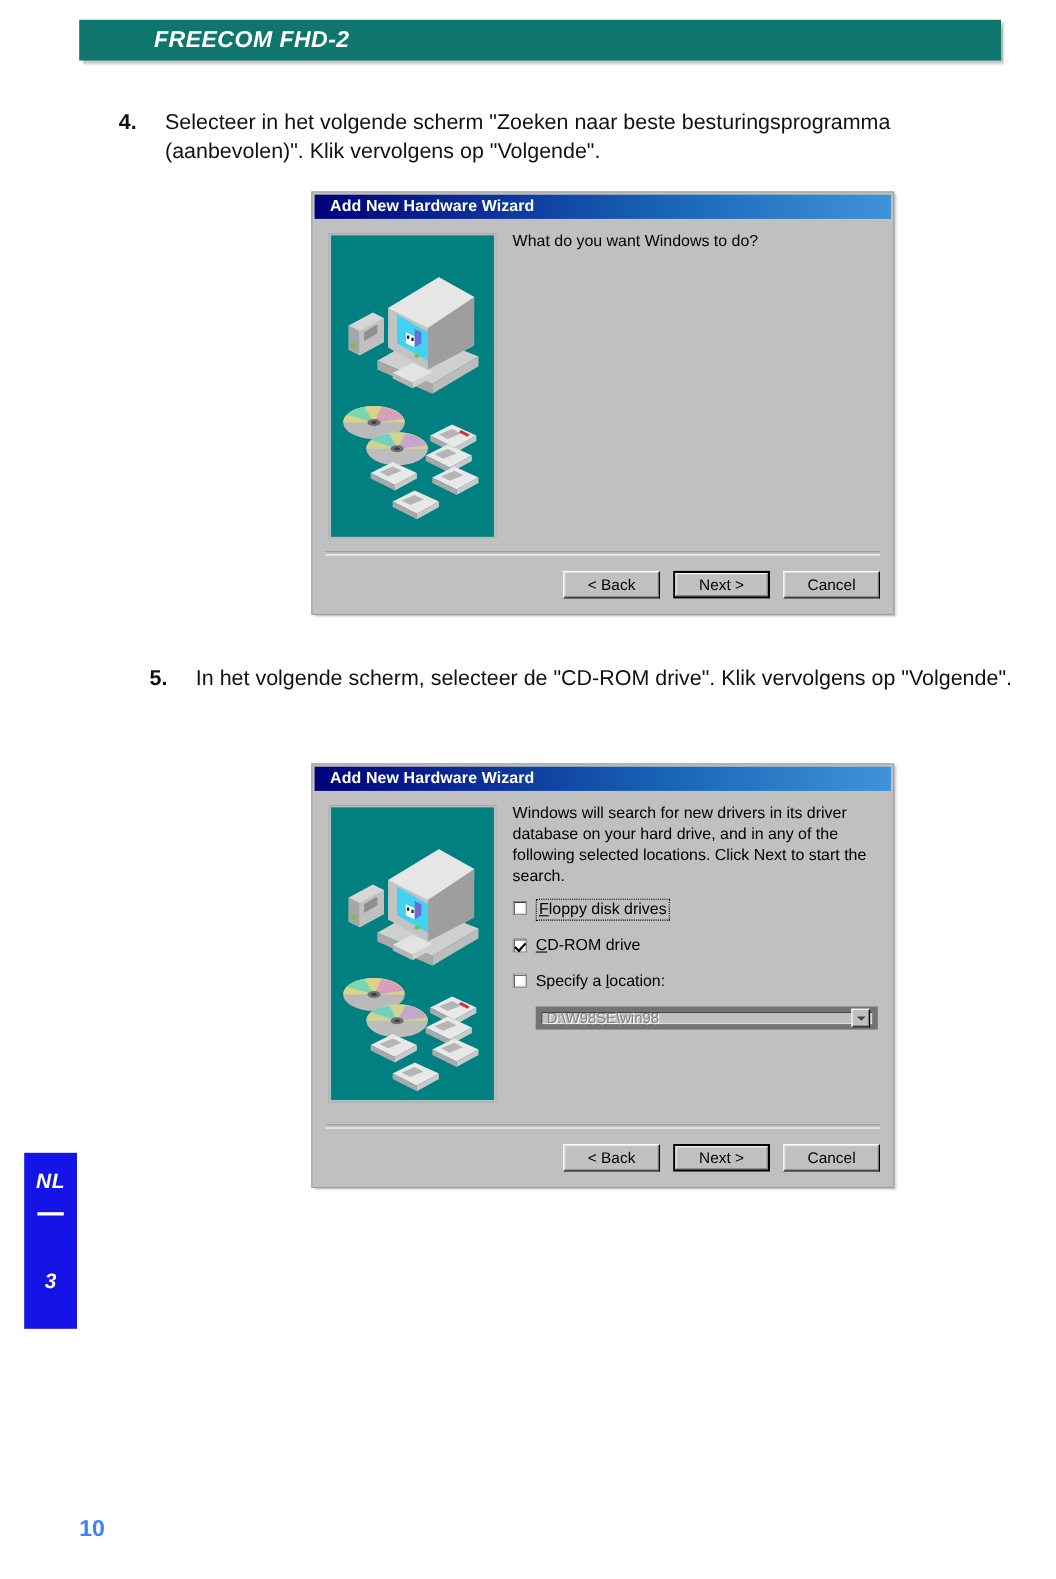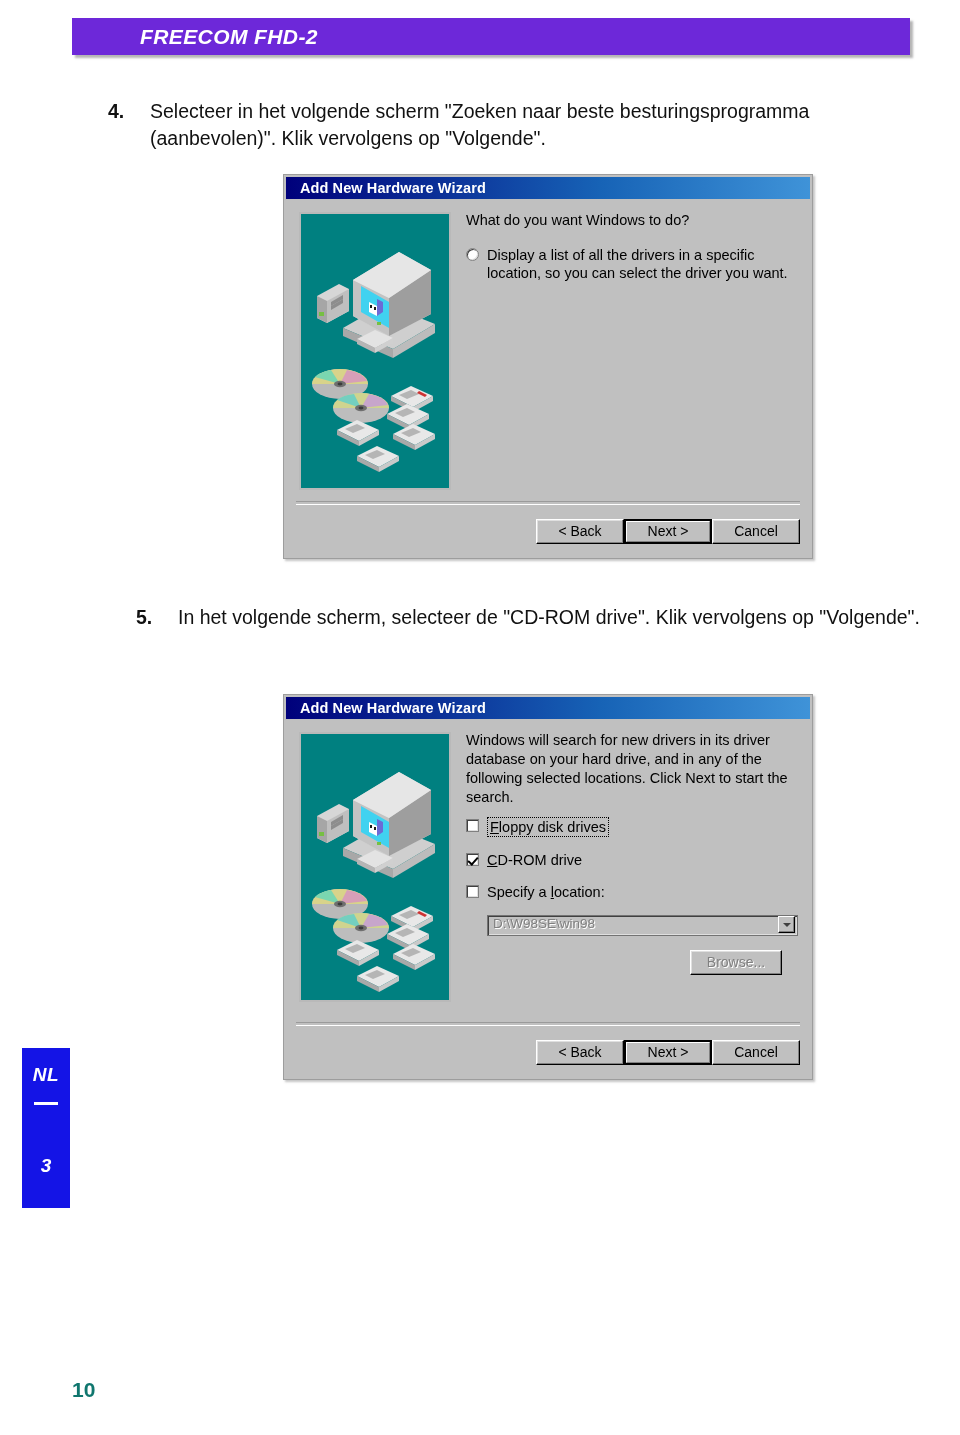--- a/index.html
+++ b/index.html
@@ -47,21 +47,21 @@
     margin-top: 50px;
   }
 
   
   #header-bar {
     position: absolute;
     left: 72px;
     top: 18px;
     width: 838px;
     height: 37px;
-    background: #6d28d9;
+    background: #0f766e;
     box-shadow: 3px 3px 2px rgba(120,120,120,0.55);
   }
   #header-bar .header-title {
     color: #ffffff;
     font-style: italic;
     font-weight: bold;
     font-size: 21px;
     letter-spacing: 0.4px;
     padding: 7px 0 0 68px;
   }
@@ -208,23 +208,24 @@
     display: inline-block;
   }
   .mnem { text-decoration: underline; }
 
   
   .combo {
     margin-left: 21px;
     margin-top: 2px;
     height: 21px;
     background: #c0c0c0;
-    border: 1px solid #737373;
+    border: 5px solid #737373;
     box-shadow: inset 1px 1px 0 #404040, inset -1px -1px 0 #dfdfdf;
     display: flex;
+    align-items: center;
     box-sizing: border-box;
     width: 311px;
   }
   .combo .combo-value {
     flex: 1;
     font-size: 13.5px;
     color: #808080;
     padding-left: 5px;
     text-shadow: 1px 1px 0 #ffffff;
   }
@@ -297,31 +298,31 @@
   }
   .btnbar .sep {
     height: 2px;
     border-top: 1px solid #9a9a9a;
     border-bottom: 1px solid #ffffff;
     margin-bottom: 14px;
   }
   .btnbar .btns {
     display: flex;
     justify-content: flex-end;
-    gap: 0;
+    gap: 12px;
   }
   .btnbar .btn { width: 88px; }
 
   #page-number {
     position: absolute;
     left: 72px;
     top: 1378px;
     font-size: 21px;
     font-weight: bold;
-    color: #0f766e;
+    color: #3b82f6;
   }
 </style>
 </head>
 <body>
 
 <div id="lang-tab">
   <div class="lang-code">NL</div>
   <div class="lang-rule"></div>
   <div class="lang-num">3</div>
 </div>
@@ -428,24 +429,20 @@
             <polygon points="58,91 70,86 78,90 66,95" fill="#b5b5b5"></polygon>
           </g>
         </svg>
       </div>
     </div>
 
     <div class="content">
       <div class="prompt">What do you want Windows to do?</div>
 
 
-      <div class="optrow">
-        <div class="radio"></div>
-        <div class="optlabel">Display a list of all the drivers in a specific location, so you can select the driver you want.</div>
-      </div>
     </div>
 
     <div class="btnbar">
       <div class="sep"></div>
       <div class="btns">
         <div class="btn">
           <span>&lt; Back</span>
         </div>
         <div class="btn default">
           <span class="inner">Next &gt;</span>
@@ -567,25 +564,20 @@
         <div class="optlabel">Specify a <span class="mnem">l</span>ocation:</div>
       </div>
 
       <div class="combo">
         <div class="combo-value">D:\W98SE\win98</div>
         <div class="combo-arrow">
             <span></span>
           </div>
       </div>
 
-      <div class="browse-row">
-        <div class="btn disabled" style="width:92px;">
-          <span>Browse...</span>
-        </div>
-      </div>
     </div>
 
     <div class="btnbar">
       <div class="sep"></div>
       <div class="btns">
         <div class="btn">
           <span>&lt; Back</span>
         </div>
         <div class="btn default">
           <span class="inner">Next &gt;</span>

